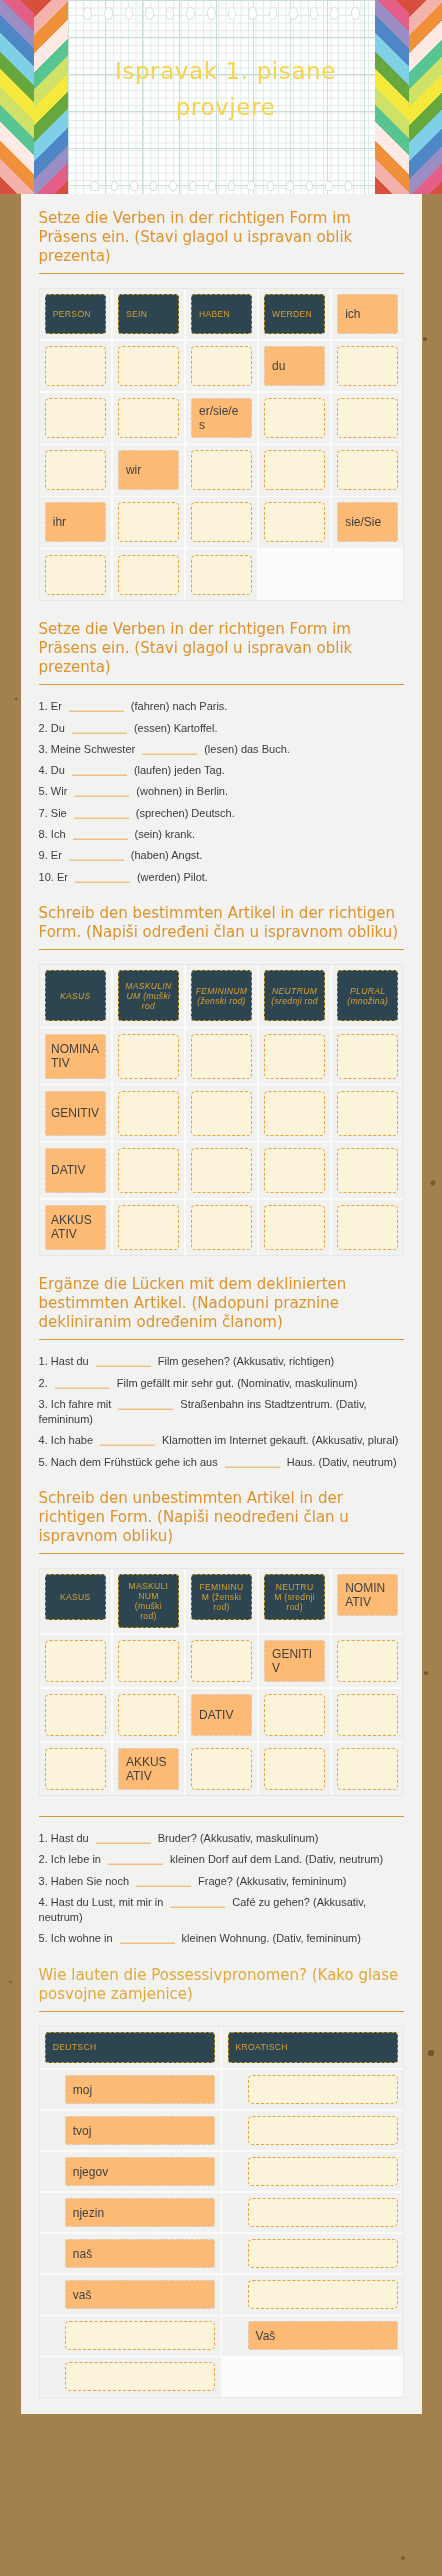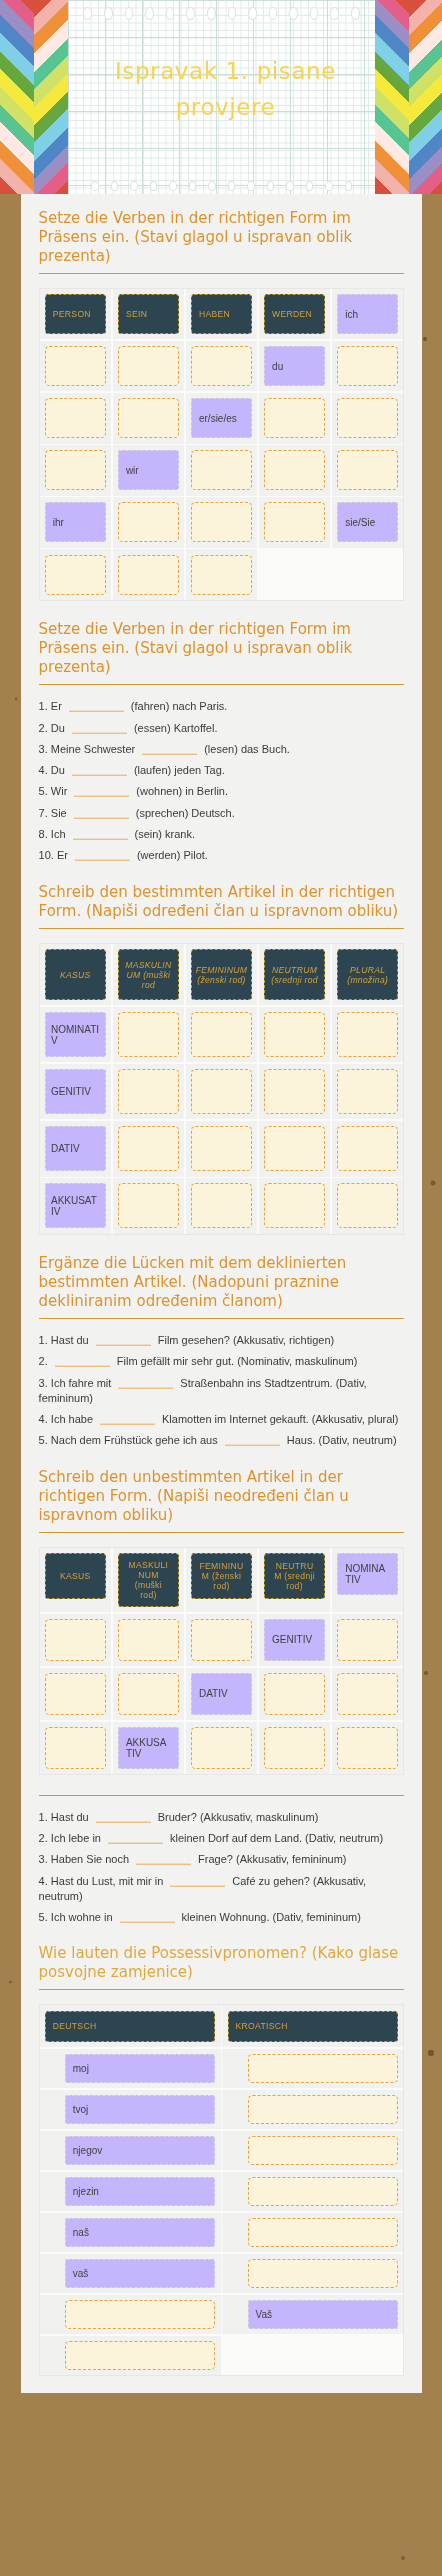--- a/index.html
+++ b/index.html
@@ -76,22 +76,22 @@
   
   .wtable{display:grid; gap:1.7px; background:#fbfbfa; border:0.6px solid #e7e7e6; margin-bottom:2.3px;}
   .wtable.cols2{grid-template-columns:1fr 1fr;}
   .wtable.cols4{grid-template-columns:repeat(5,1fr);}
   .wtable.cols5{grid-template-columns:repeat(5,1fr);}
   .cell{background:#f1f1f0; padding:5.2px; display:flex;}
   .hcell{align-items:flex-start;}
   .hbox{flex:1; background:var(--header-bg,#2c4551); border:1.7px dashed #c89d22; border-radius:3.5px;
     color:var(--header-text,#d7a035); font-size:8.6px; letter-spacing:0.3px;
     display:flex; align-items:center; padding:5.8px 7px; word-break:break-word;}
-  .lbox{flex:1; background:#c4b5fd; border:1.2px dashed #d9d9d8; border-radius:2.3px;
-    color:#414141; font-size:10px; display:flex; align-items:center; padding:4.6px 7px;
+  .lbox{flex:1; background:#fdba74; border:1.2px dashed #d9d9d8; border-radius:2.3px;
+    color:#414141; font-size:12px; display:flex; align-items:center; padding:4.6px 7px;
     word-break:break-word;}
   .abox{flex:1; background:var(--answer-bg,#fbf3da); border:1.2px dashed var(--answer-border,#e5a23d);
     border-radius:4.6px;}
   .t1 .hbox{min-height:40px;}
   .t1 .lbox,.t1 .abox{height:40px;}
   .t2 .hbox{min-height:51px; justify-content:center; text-align:center; padding:5.8px 3.5px;font-style:italic;}
   .t2 .lbox{padding:4.6px 5.2px;}
   .t2 .lbox,.t2 .abox{height:45px;}
   .t3 .hbox{min-height:46px; justify-content:center; text-align:center;}
   .t3 .lbox,.t3 .abox{height:42px;}
@@ -249,20 +249,21 @@
   <div class="section">
     <h2 class="ex-heading">Setze die Verben in der richtigen Form im Präsens ein. (Stavi glagol u ispravan oblik prezenta)</h2>
     <div class="rule"></div>
     <div class="fill-item"><span>1. Er</span><span class="blank"></span><span>(fahren) nach Paris.</span></div>
     <div class="fill-item"><span>2. Du</span><span class="blank"></span><span>(essen) Kartoffel.</span></div>
     <div class="fill-item"><span>3. Meine Schwester</span><span class="blank"></span><span>(lesen) das Buch.</span></div>
     <div class="fill-item"><span>4. Du</span><span class="blank"></span><span>(laufen) jeden Tag.</span></div>
     <div class="fill-item"><span>5. Wir</span><span class="blank"></span><span>(wohnen) in Berlin.</span></div>
     <div class="fill-item"><span>7. Sie</span><span class="blank"></span><span>(sprechen) Deutsch.</span></div>
     <div class="fill-item"><span>8. Ich</span><span class="blank"></span><span>(sein) krank.</span></div>
+    <div class="fill-item"><span>9. Er</span><span class="blank"></span><span>(haben) Angst.</span></div>
     <div class="fill-item"><span>10. Er</span><span class="blank"></span><span>(werden) Pilot.</span></div>
   </div>
 
   <div class="section">
     <h2 class="ex-heading">Schreib den bestimmten Artikel in der richtigen Form. (Napiši određeni član u ispravnom obliku)</h2>
     <div class="rule"></div>
     <div class="wtable cols5 t2">
       <div class="cell hcell">
           <div class="hbox">KASUS</div>
         </div>

